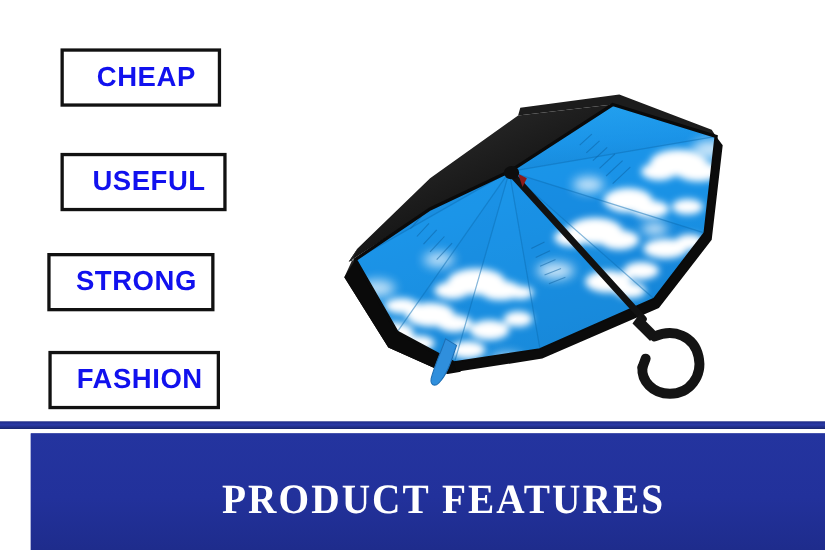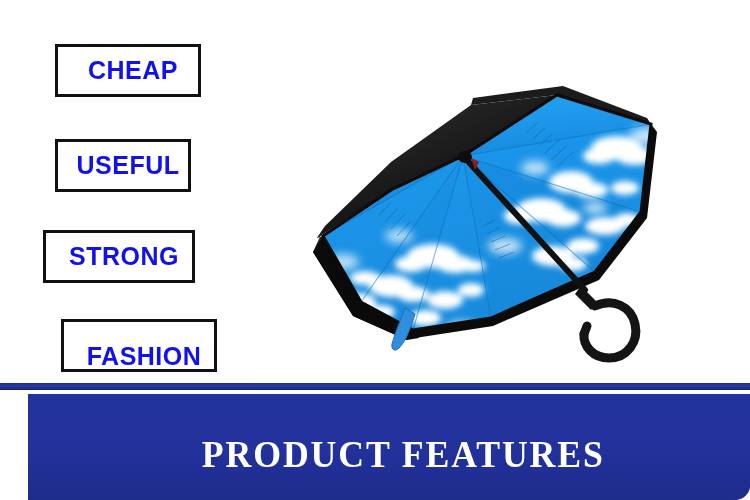--- a/index.html
+++ b/index.html
@@ -7,21 +7,20 @@
     padding: 0;
     background: #ffffff;
   }
   #page {
     position: relative;
     width: 750px;
     height: 500px;
     background: #ffffff;
     overflow: hidden;
     font-family: "Liberation Sans", sans-serif;
-    border-radius: 15px;
   }
 
   
   .feature-box {
     position: absolute;
     box-sizing: border-box;
     background: #ffffff;
     border: 3px solid #111111;
     display: flex;
     align-items: center;
@@ -33,23 +32,23 @@
     font-weight: bold;
     font-size: 25px;
     letter-spacing: 0.5px;
     line-height: 1;
     white-space: nowrap;
     padding-left: 14px;
     padding-right: 4px;
   }
 
   #box-0 { left: 55px;  top: 44px;  width: 146px; height: 53px; }
-  #box-1 { left: 55px;  top: 139px; width: 136px; height: 53px; }
+  #box-1 { left: 55px;  top: 139px; width: 151px; height: 53px; }
   #box-2 { left: 43px;  top: 230px; width: 152px; height: 53px; }
-  #box-3 { left: 61px;  top: 319px; width: 156px; height: 53px; align-items: flex-end; }
+  #box-3 { left: 44px;  top: 319px; width: 156px; height: 53px; }
 
   
   #umbrella-figure {
     position: absolute;
     left: 295px;
     top: 40px;
     width: 370px;
     height: 345px;
   }
   #umbrella-svg { display: block; width: 100%; height: 100%; }

